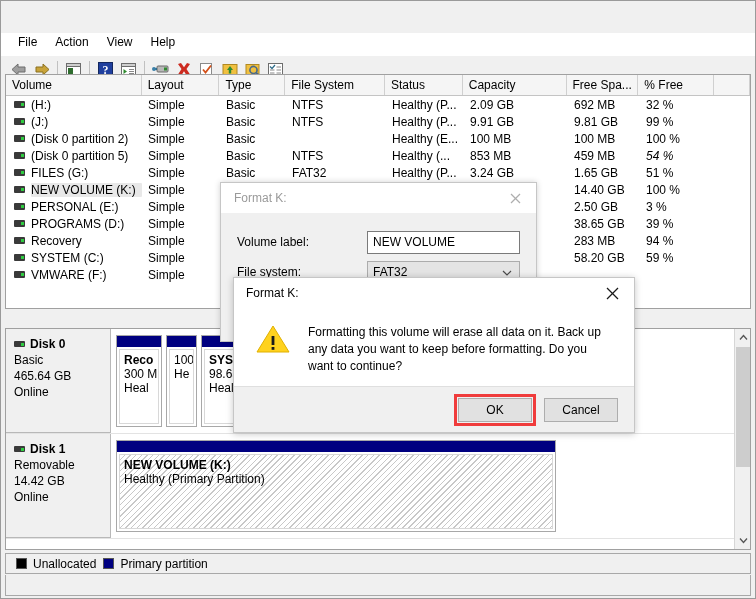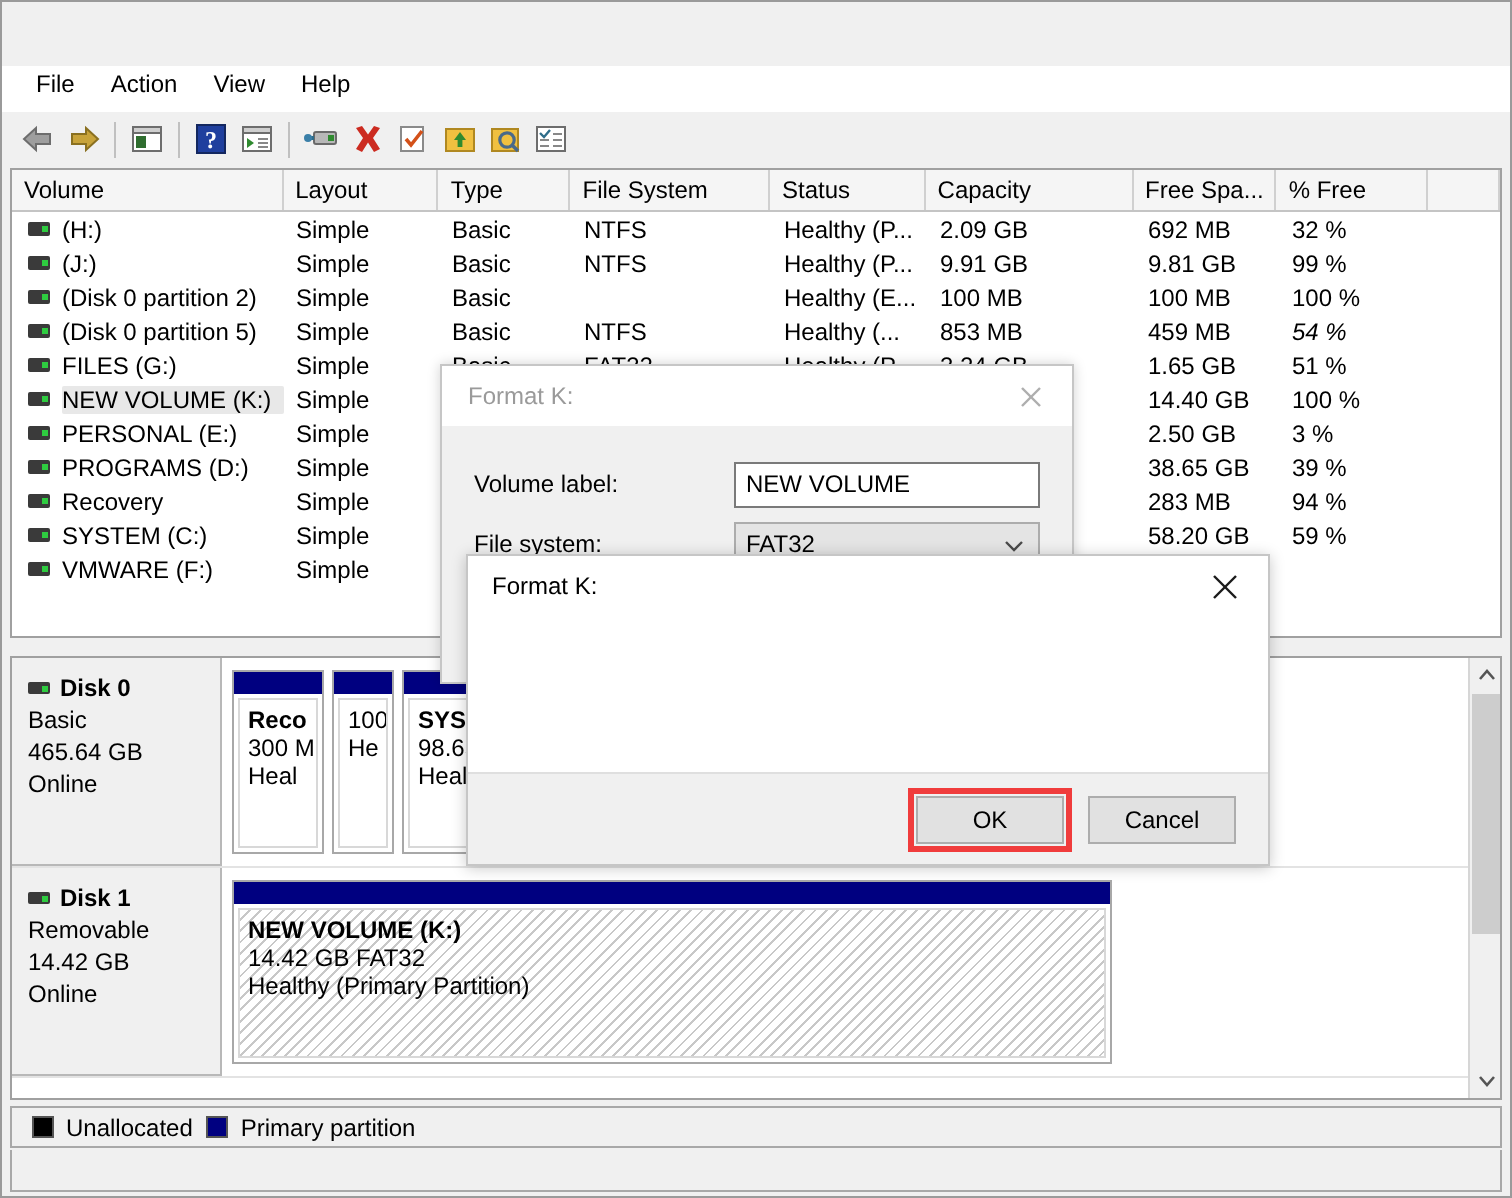--- a/index.html
+++ b/index.html
@@ -63,21 +63,21 @@
   .toolbar {
     position: absolute; left: 0; top: 54px; width: 754px; height: 28px;
     background: #f0f0f0; border-top: 1px solid #ffffff;
     display: flex; align-items: center; padding-left: 6px; box-sizing: border-box;
   }
   .tbtn { width: 23px; height: 22px; display:flex; align-items:center; justify-content:center; }
   .tsep { width: 1px; height: 18px; background: #c0c0c0; margin: 0 4px; }
 
   
   .listwrap {
-    position: absolute; left: 4px; top: 83px; width: 746px; height: 235px;
+    position: absolute; left: 4px; top: 73px; width: 746px; height: 235px;
     background: #ffffff; border: 1px solid #a0a0a0; box-sizing: border-box;
     overflow: hidden;
   }
   .lheader { display: flex; height: 21px; background: #f0f0f0;
     border-bottom: 1px solid #c4c4c4; box-sizing: border-box; }
   .lheader .hc {
     font-size: 12px; color: #000; display: flex; align-items: center;
     padding-left: 6px; box-sizing: border-box;
     border-right: 1px solid #d0d0d0; background: #f5f5f5;
     overflow: hidden; white-space: nowrap;
@@ -537,21 +537,20 @@
             </div>
             <div class="dline">Removable</div>
             <div class="dline">14.42 GB</div>
             <div class="dline">Online</div>
           </div>
           <div class="diskbody">
             <div class="part" style="width: 440px;">
               <div class="bar" style="background: rgb(0, 0, 128);"></div>
               <div class="pbody hatched">
                 <div class="pl1">NEW VOLUME  (K:)</div>
-                <div class="pl2">14.42 GB FAT32</div>
                 <div class="pl3">Healthy (Primary Partition)</div>
               </div>
             </div>
           </div>
         </div>
       </div>
     <div class="vscroll">
       <div class="vs-arrow">
         <svg width="9" height="7" viewBox="0 0 9 7">
             <path d="M1 5.5 L4.5 1.5 L8 5.5" fill="none" stroke="#555" stroke-width="1.3"></path>
@@ -614,19 +613,29 @@
   <div class="warndlg">
     <div class="warn-title">
       <div class="t">Format K:</div>
       <div class="warn-close">
         <svg width="13" height="13" viewBox="0 0 13 13">
             <line x1="1" y1="1" x2="12" y2="12" stroke="#1a1a1a" stroke-width="1.2"></line>
             <line x1="12" y1="1" x2="1" y2="12" stroke="#1a1a1a" stroke-width="1.2"></line>
           </svg>
       </div>
     </div>
+    <div class="warn-body">
+      <div style="flex:none;">
+        <svg width="34" height="30" viewBox="0 0 34 30">
+          <path d="M17 2 L33 28 L1 28 Z" fill="#ffd21e" stroke="#e0b000" stroke-width="1"></path>
+          <rect x="15.6" y="12" width="2.8" height="9" fill="#1a1a1a"></rect>
+          <rect x="15.6" y="23" width="2.8" height="2.8" fill="#1a1a1a"></rect>
+        </svg>
+      </div>
+      <div class="warn-msg">Formatting this volume will erase all data on it. Back up any data you want to keep before formatting. Do you want to continue?</div>
+    </div>
     <div class="warn-foot">
       <div class="dbtn btn-highlight" style="outline-color: rgb(240, 60, 60);">OK</div>
       <div class="dbtn">Cancel</div>
     </div>
   </div>
 
 </div>
 
 </body></html>

